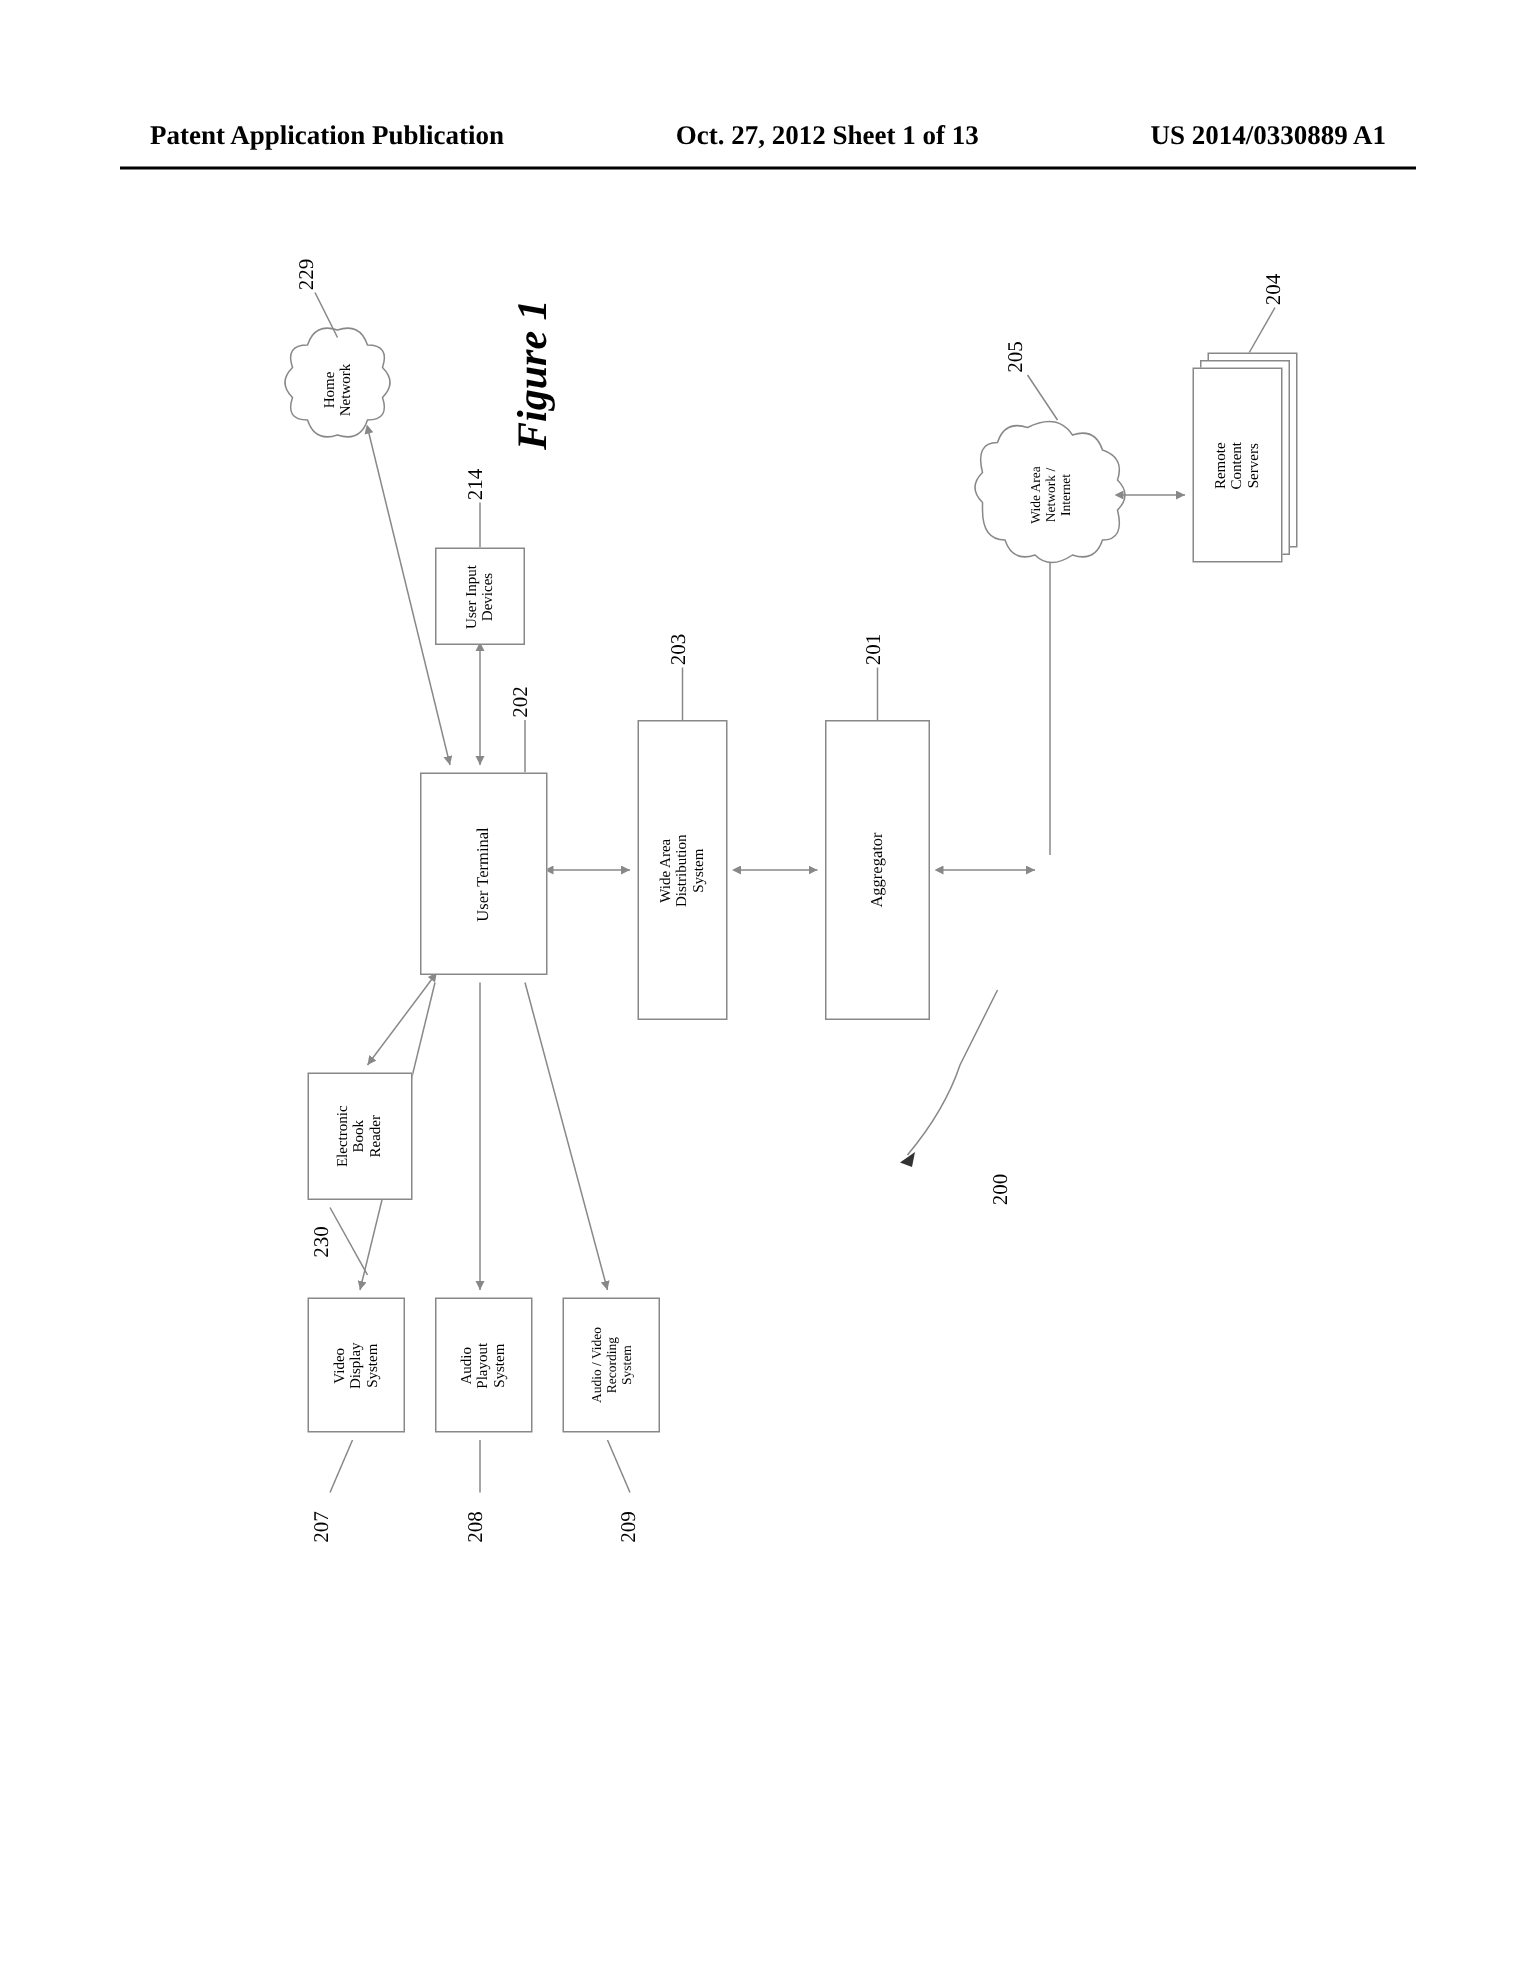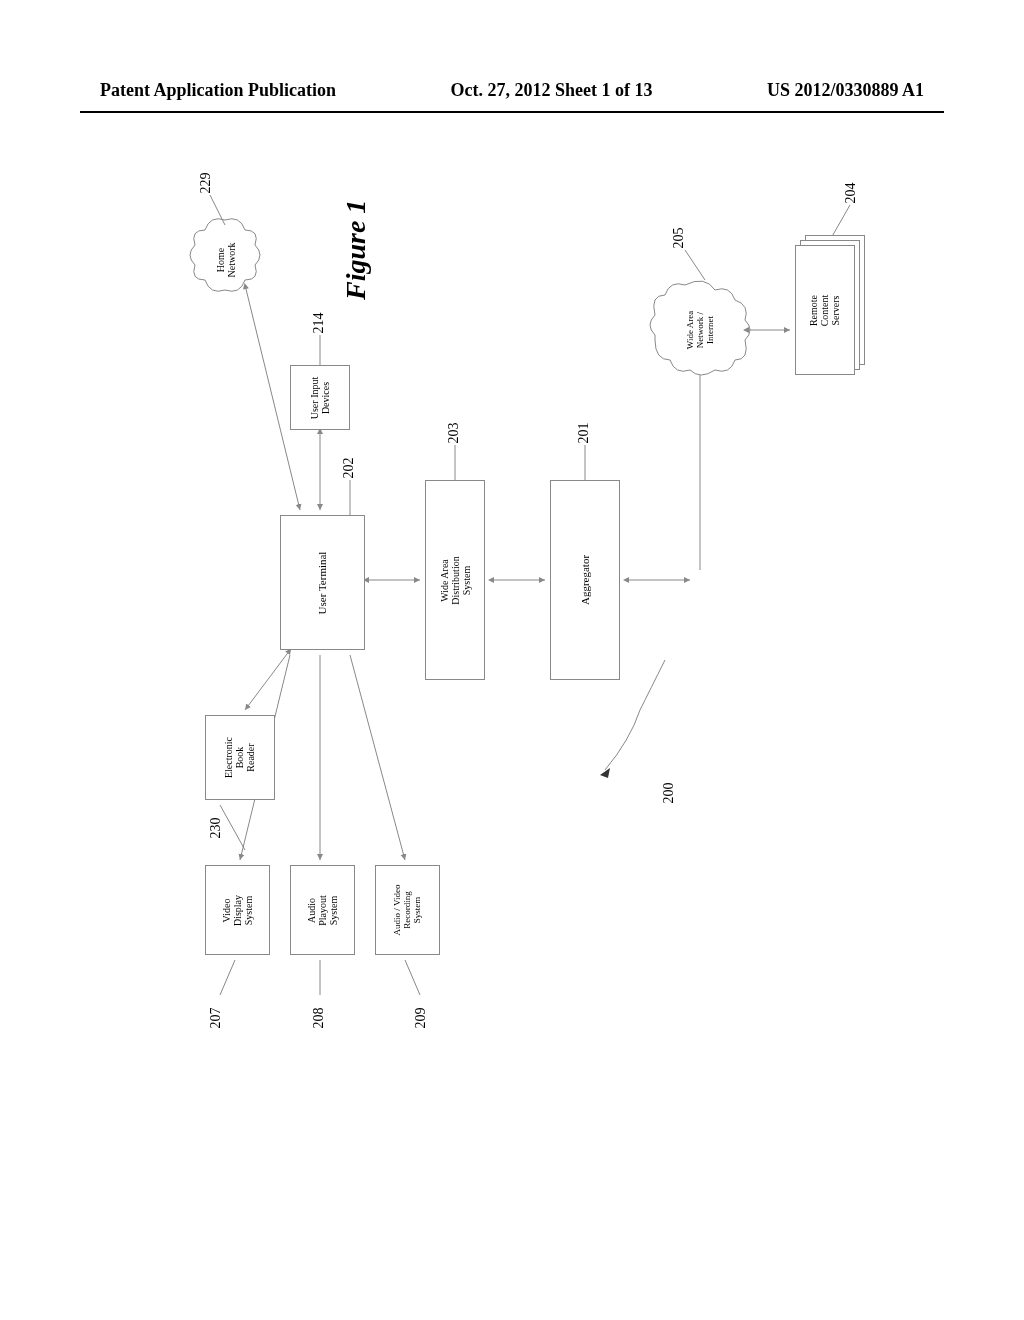--- a/index.html
+++ b/index.html
@@ -24,21 +24,21 @@
     .stacked-box { position: absolute; border: 1px solid #888; background: white; }
     
     svg { position: absolute; top: 0; left: 0; }
   </style>
 </head>
 <body>
 
 <div class="header">
   <span class="header-left">Patent Application Publication</span>
   <span class="header-center">Oct. 27, 2012  Sheet 1 of 13</span>
-  <span class="header-right">US 2012/0330889 A1</span>
+  <span class="header-right">US 2014/0330889 A1</span>
 </div>
 <div class="header-line"></div>
 
 <div class="diagram-container">
 
   <div class="figure-title" style="left: 190px; top: 120px;">Figure 1</div>
 
   <svg width="720" height="1000">
     <defs>
       <marker id="arrowEnd" markerWidth="8" markerHeight="8" refX="6" refY="3" orient="auto">

